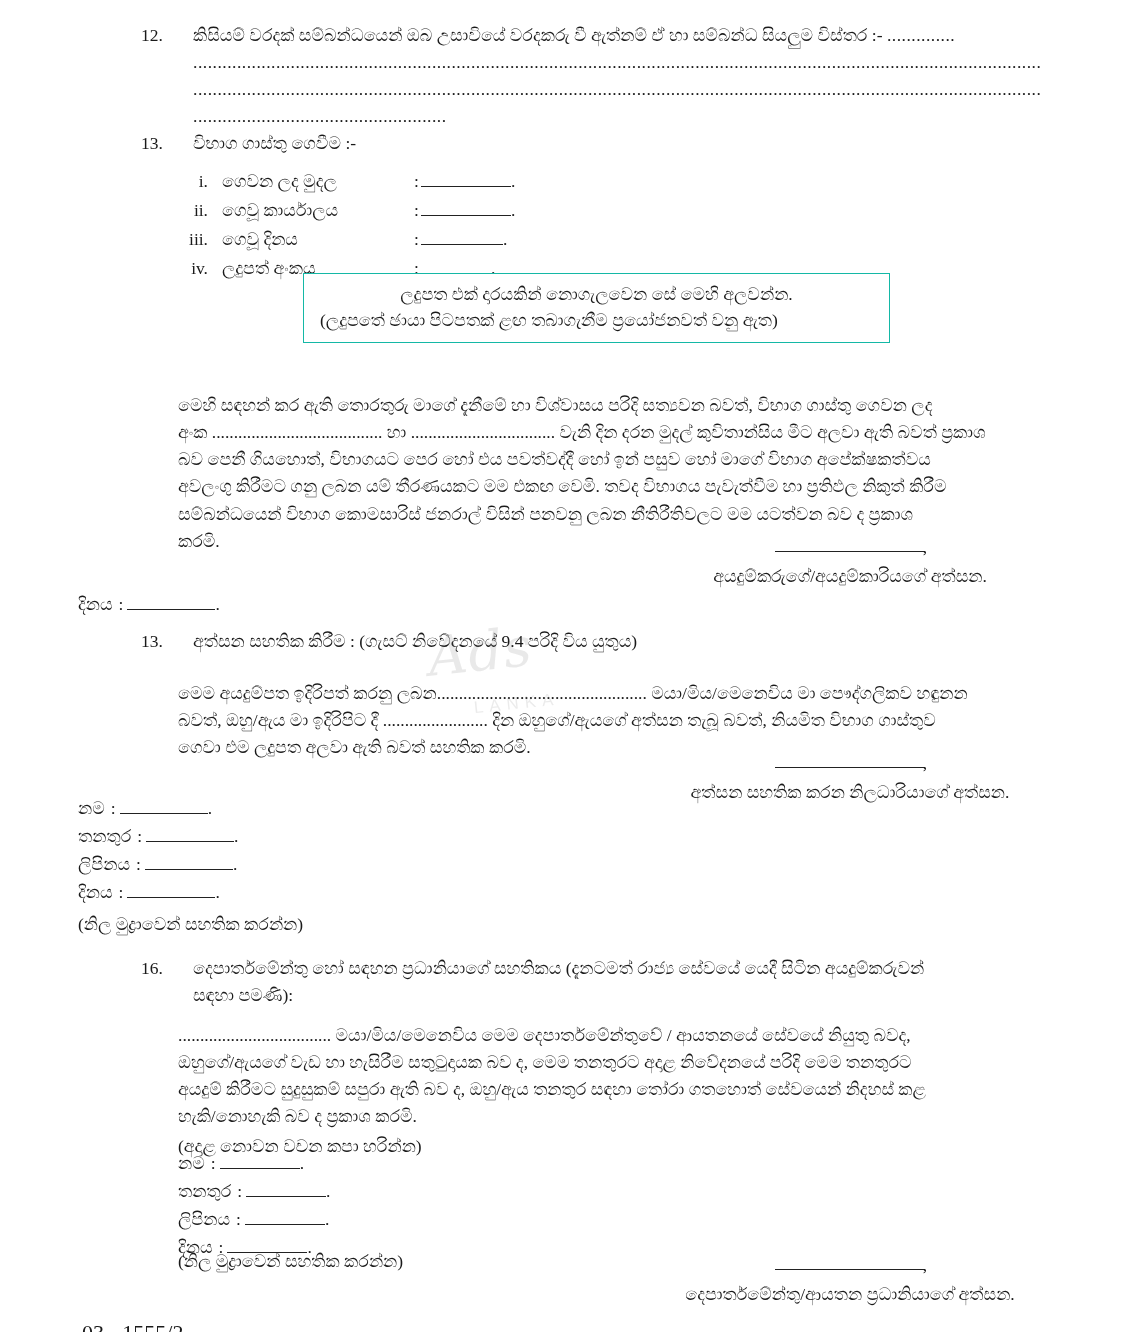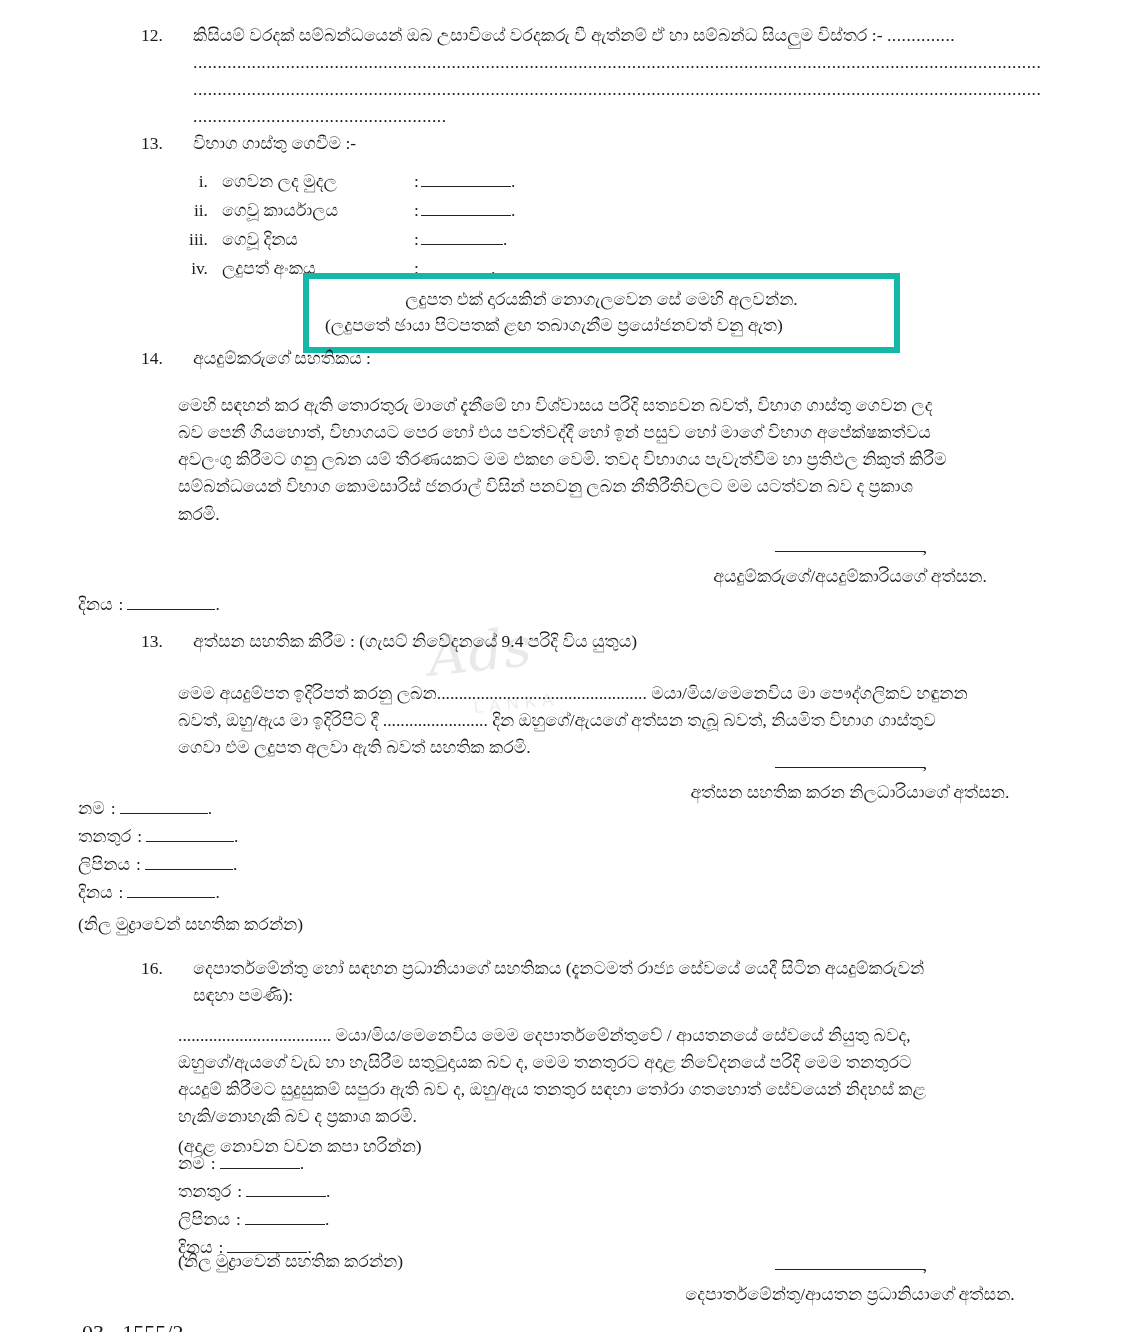--- a/index.html
+++ b/index.html
@@ -98,21 +98,21 @@
   }
   .ul-short {
     display: inline-block;
     border-bottom: 1px solid #222;
     height: 0.95em;
     vertical-align: baseline;
   }
 
   .boxnote {
     position: absolute;
-    border: 6px solid #14b8a6;
+    border: 1px solid #14b8a6;
     padding: 7px 16px 8px 16px;
     line-height: 1.5;
     background: transparent;
   }
 
   .labelgrid {
     position: absolute;
   }
   .lrow {
     display: flex;
@@ -203,27 +203,24 @@
       <span class="ul-short" style="width:70px;"></span>
         <span>.</span>
     </div>
   </div>
 
   <div class="boxnote" style="left:303px; top:273px; width:553px;">
     <div style="text-align:center;">ලදුපත එක් දාරයකින් නොගැලවෙන සේ මෙහි අලවන්න.</div>
     <div>(ලදුපතේ ඡායා පිටපතක් ළඟ තබාගැනීම ප්‍රයෝජනවත් වනු ඇත)</div>
   </div>
 
-  <div class="item" style="left:110px; top:345px; width:800px;">
-    <div class="num">14.</div>
-    <div class="body-txt">අයදුම්කරුගේ සහතිකය :</div>
-  </div>
 
   <div class="plain" style="left:178px; top:392px; width:922px;">
     <div>මෙහි සඳහන් කර ඇති තොරතුරු  මාගේ දැනීමේ හා විශ්වාසය පරිදි සත්‍යවන බවත්, විභාග ගාස්තු ගෙවන ලද</div>
+    <div>අංක ....................................... හා ................................. වැනි දින දරන මුදල් කුවිතාන්සිය මීට අලවා ඇති බවත් ප්‍රකාශ</div>
     <div>බව පෙනී ගියහොත්, විභාගයට පෙර හෝ එය පවත්වද්දී හෝ ඉන් පසුව හෝ මාගේ විභාග අපේක්ෂකත්වය</div>
     <div>අවලංගු කිරීමට ගනු ලබන යම් තීරණයකට මම එකඟ වෙමි. තවද විභාගය පැවැත්වීම හා ප්‍රතිඵල නිකුත් කිරීම</div>
     <div>සම්බන්ධයෙන් විභාග කොමසාරිස් ජනරාල් විසින් පනවනු ලබන නීතිරීතිවලට මම යටත්වන බව ද ප්‍රකාශ</div>
     <div>කරමි.</div>
   </div>
 
   <div class="right-sig" style="left:640px; top:550px; width:420px;">
     <div style="text-align:center;">
       <span class="line"></span>
     </div>

